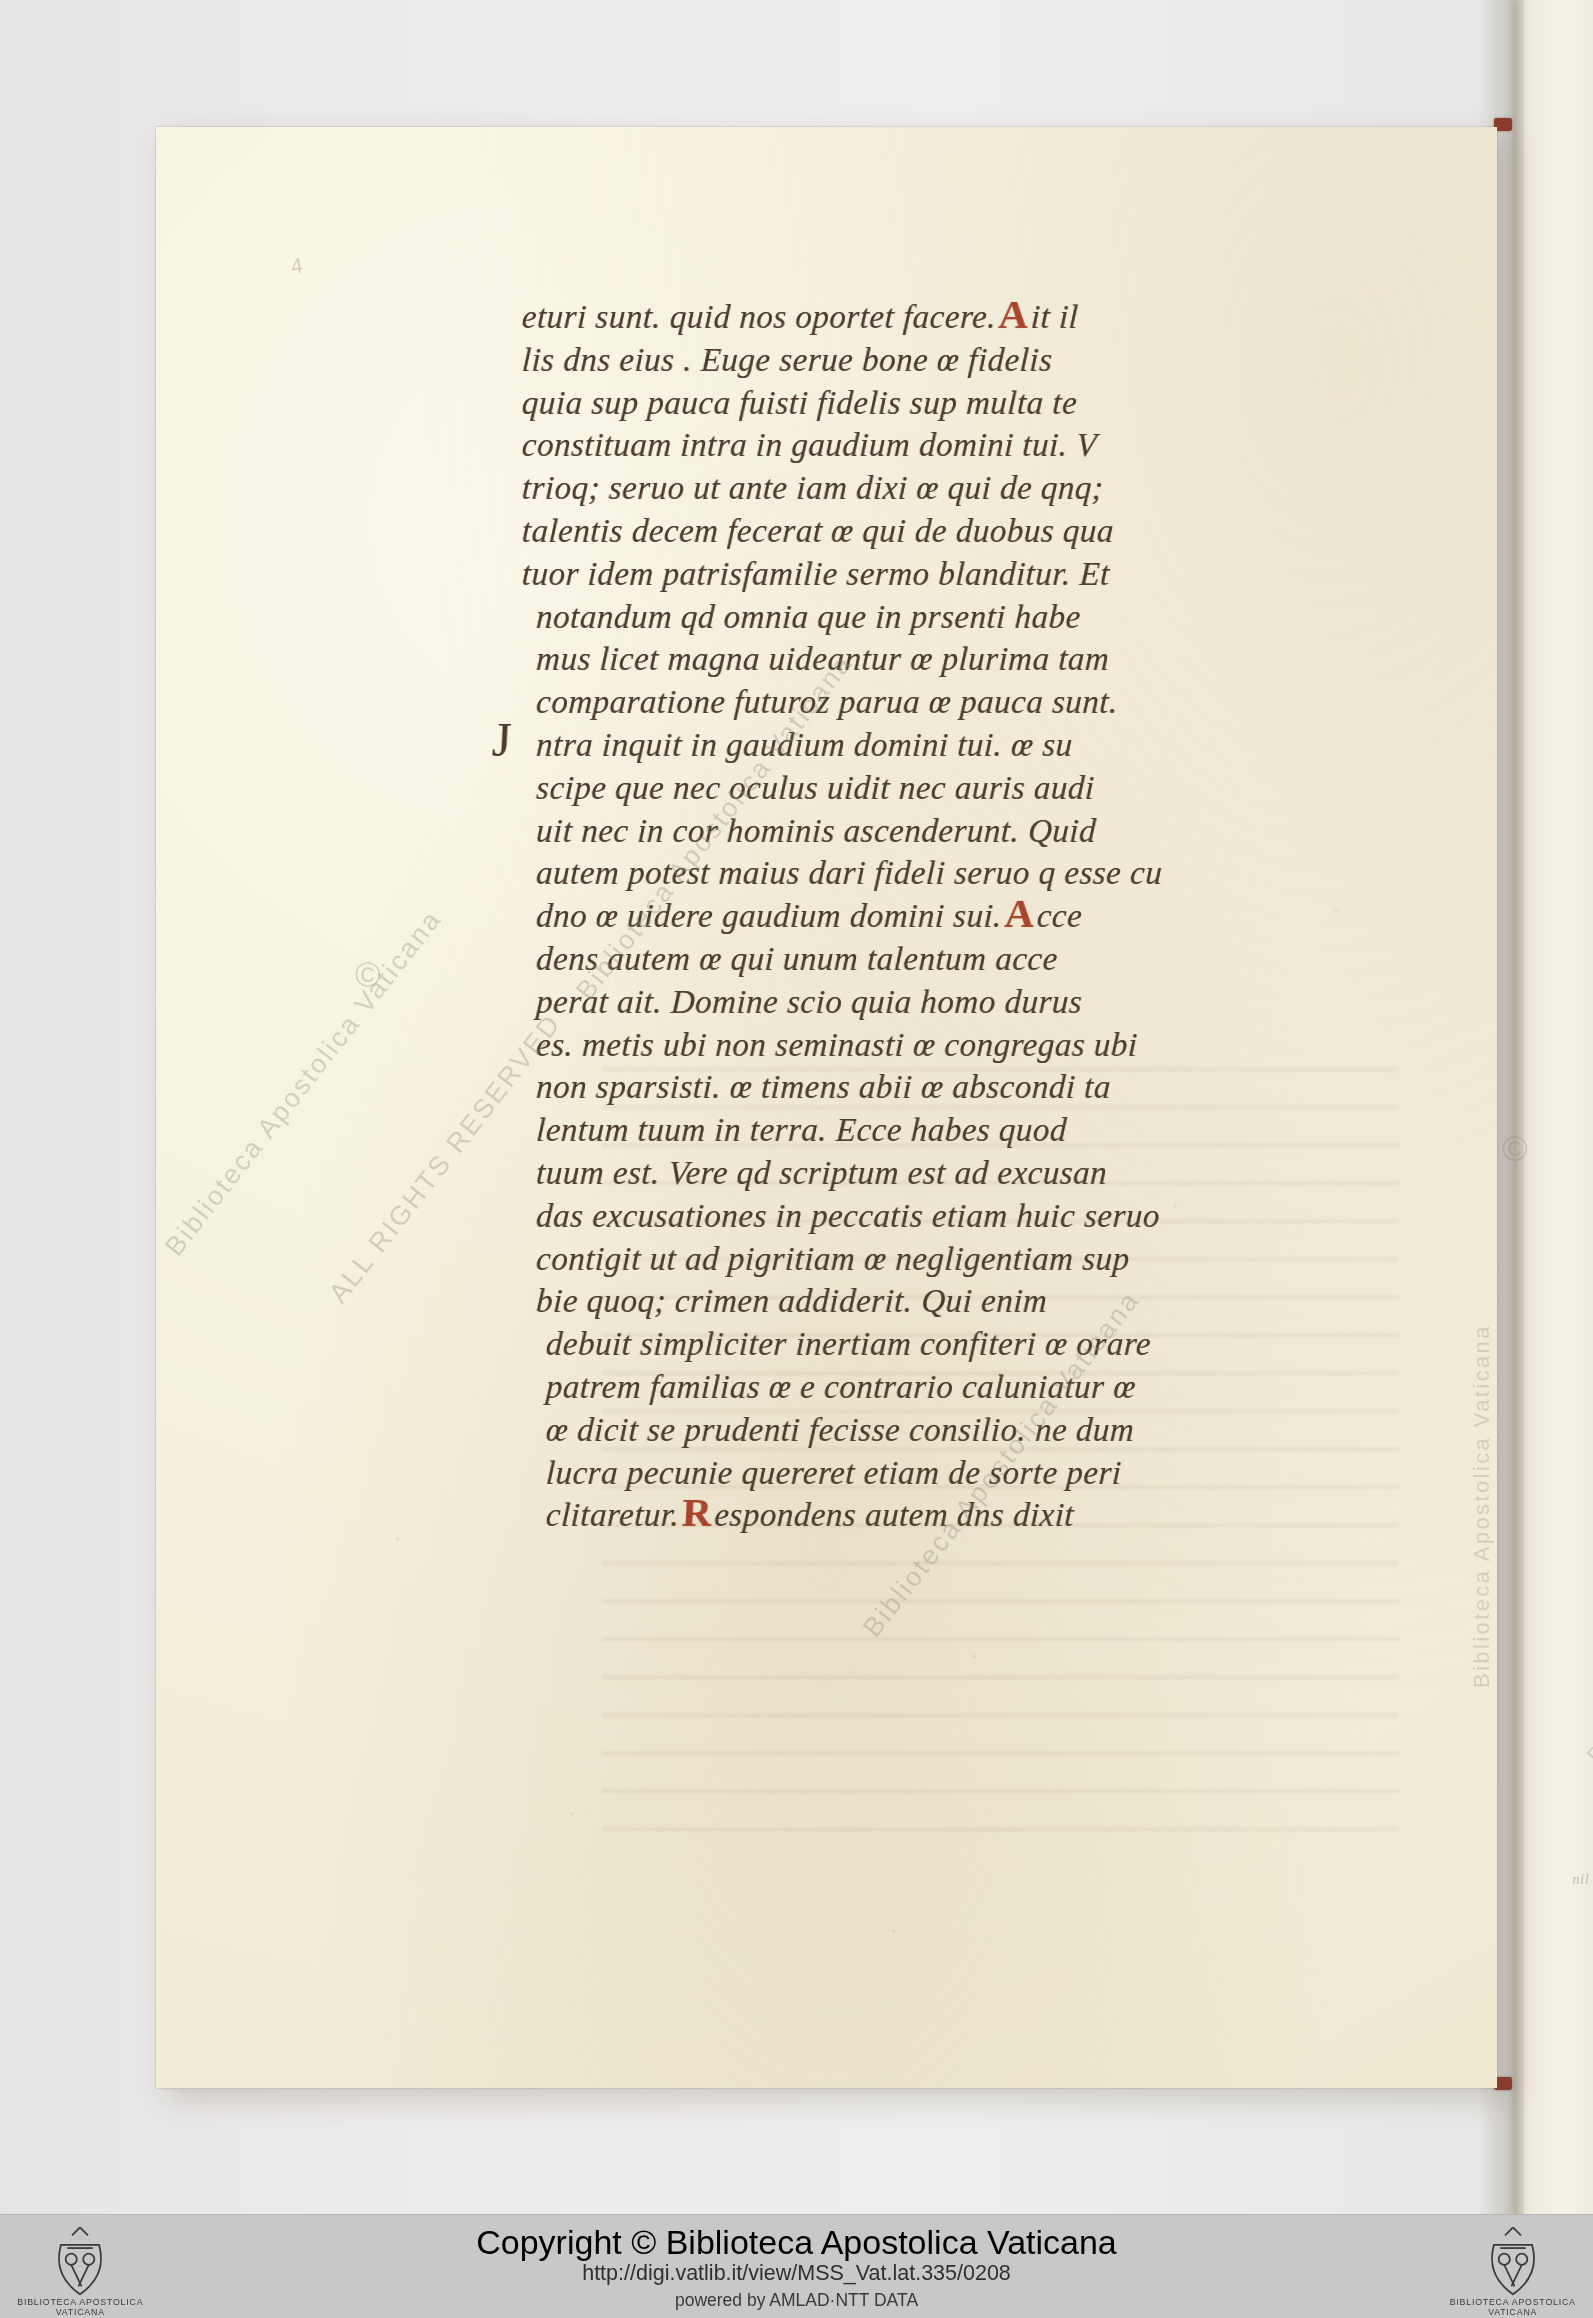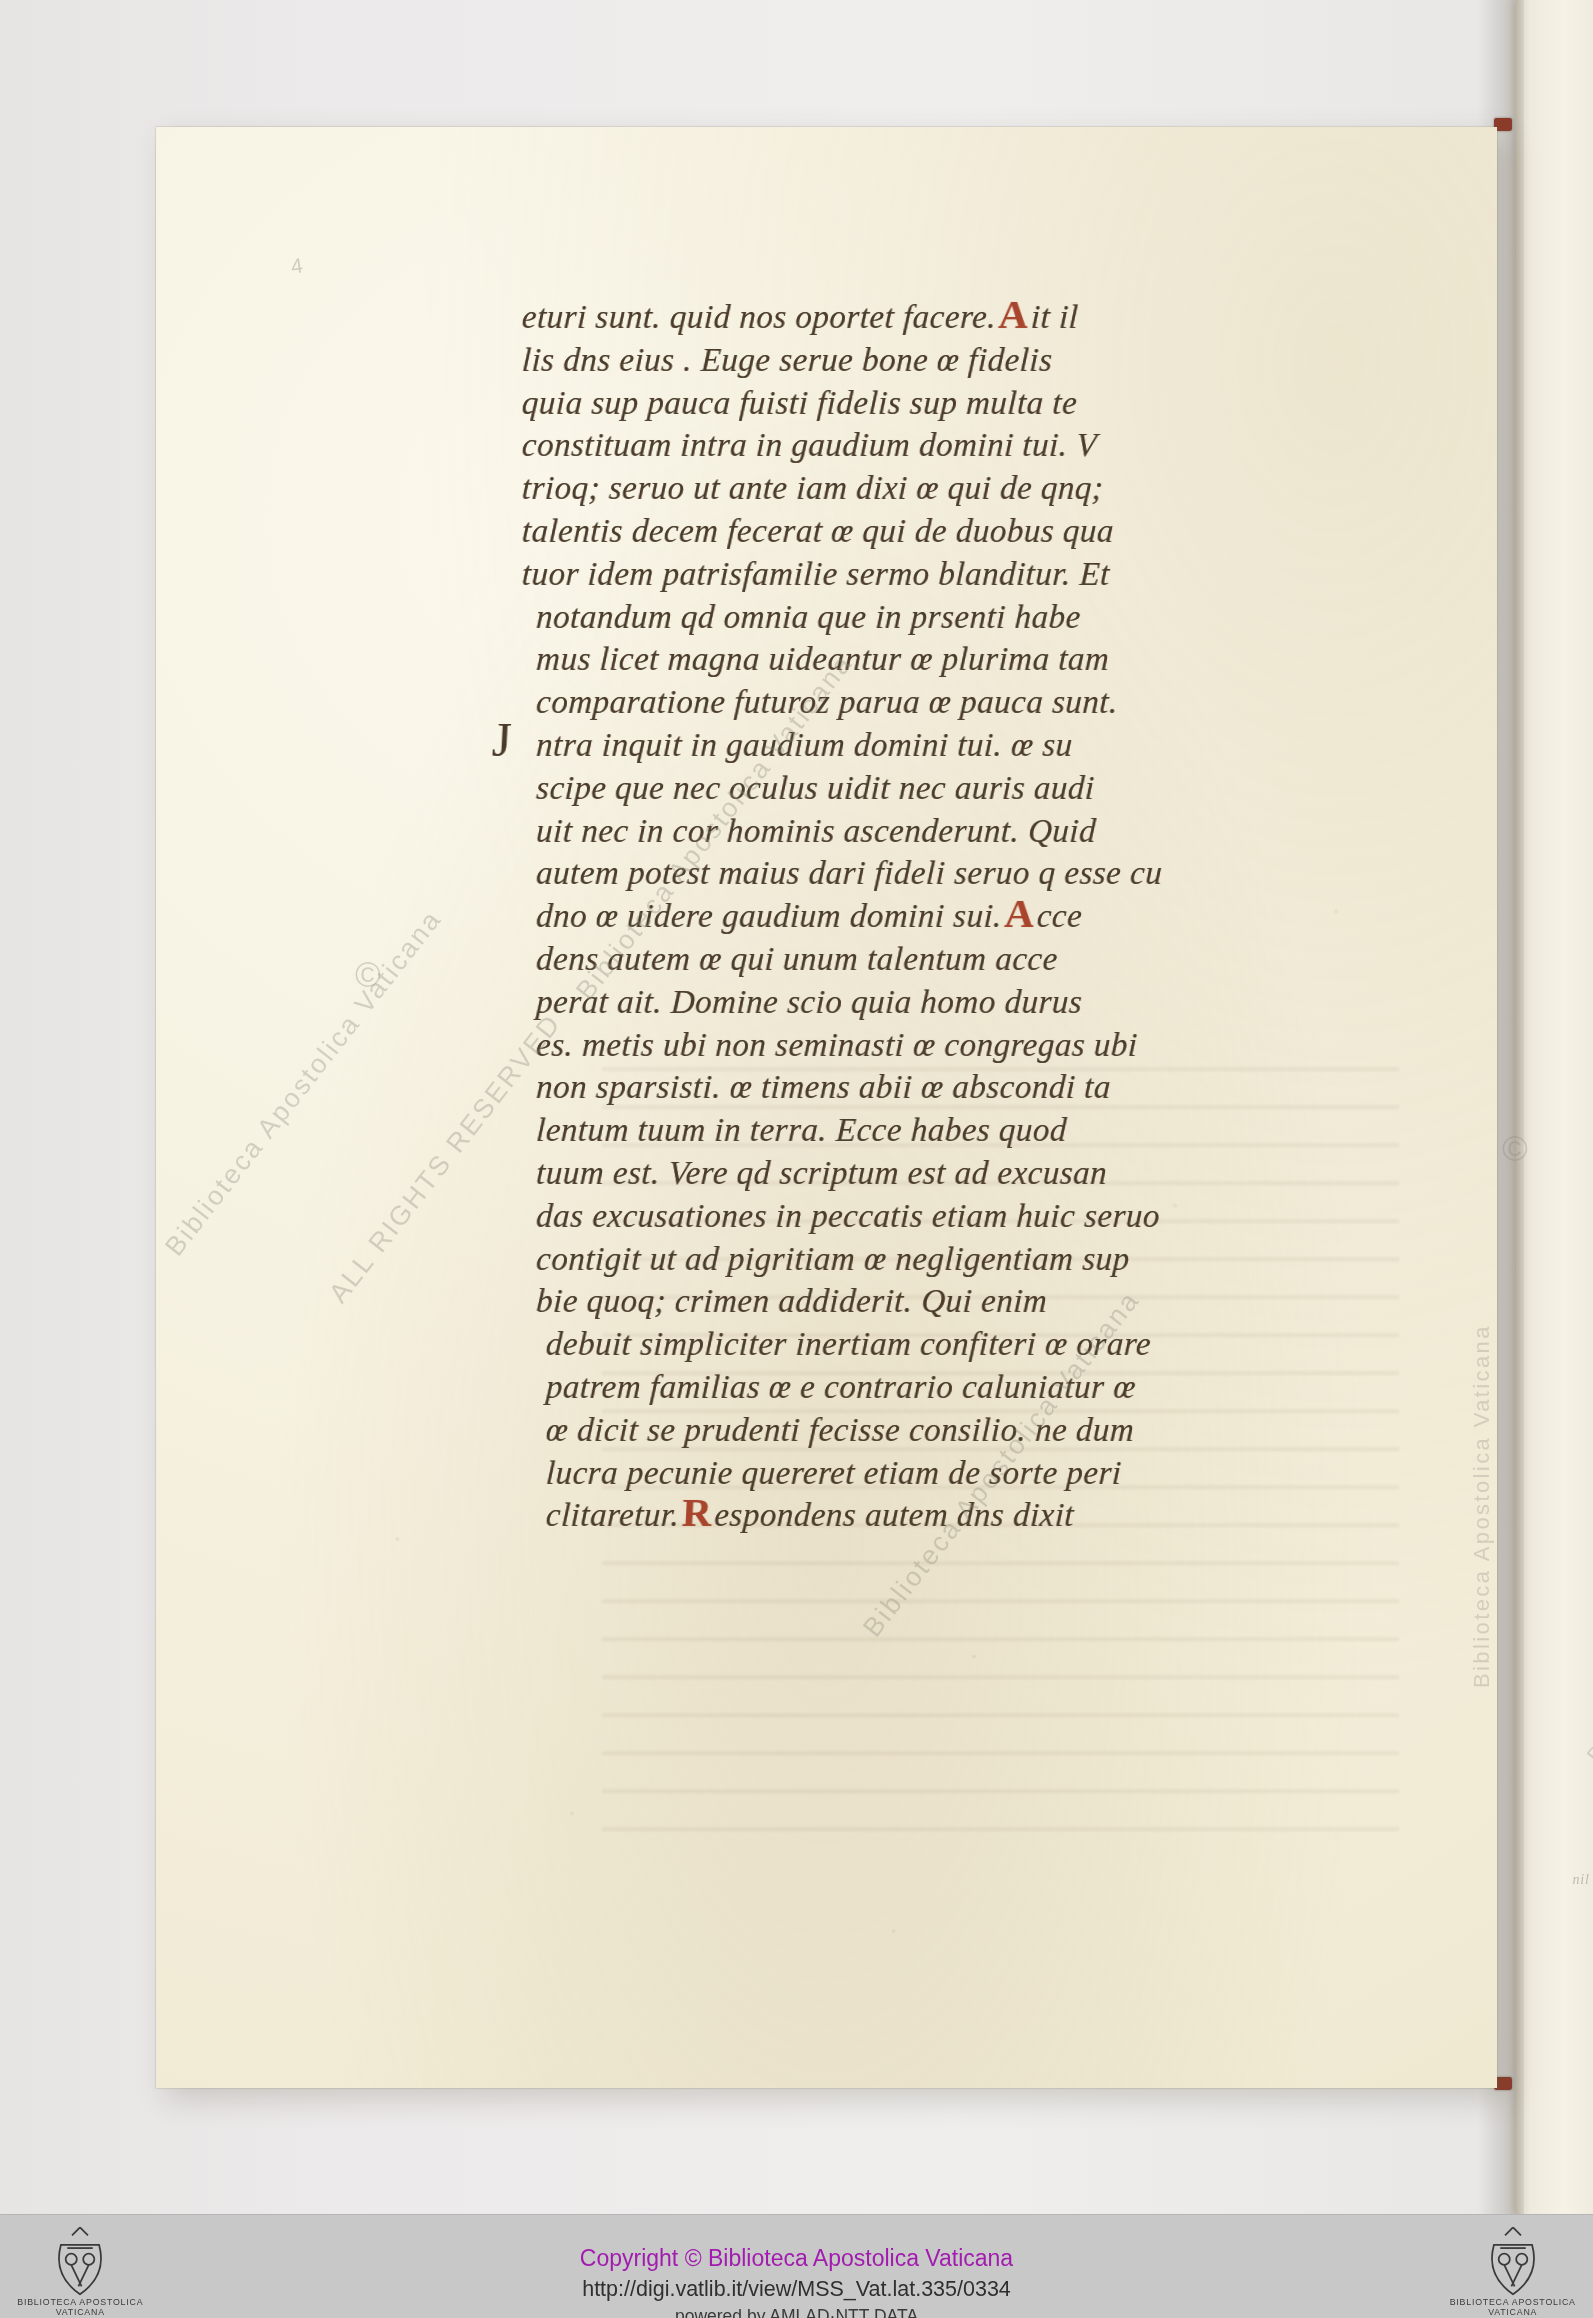--- a/index.html
+++ b/index.html
@@ -247,24 +247,23 @@
   }
   #footer .credit {
     position: absolute;
     left: 0;
     right: 0;
     top: 11px;
     text-align: center;
     font-family: "Liberation Sans", sans-serif;
   }
   #footer .credit .l1 {
-    font-size: 23px;
-    color: #a21caf;
+    font-size: 34px;
+    color: #000000;
     line-height: 33px;
-    margin-top: 16px;
   }
   #footer .credit .l2 {
     font-size: 21.5px;
     color: #2f2f2f;
     line-height: 29px;
   }
   #footer .credit .l3 {
     font-size: 17.5px;
     color: #3a3a3a;
     line-height: 25.5px;
@@ -363,21 +362,21 @@
             <circle cx="71" cy="48" r="7"></circle>
             <path d="M49 55 L62 82 M71 55 L58 82"></path>
           </g>
         </svg>
       </div>
       <div style="position:absolute; left:0; right:0; bottom:-1.6px; font-size:8.8px; letter-spacing:0.8px;">BIBLIOTECA APOSTOLICA VATICANA</div>
     </div>
 
     <div class="credit">
       <div class="l1">Copyright © Biblioteca Apostolica Vaticana</div>
-      <div class="l2">http://digi.vatlib.it/view/MSS_Vat.lat.335/0334</div>
+      <div class="l2">http://digi.vatlib.it/view/MSS_Vat.lat.335/0208</div>
       <div class="l3">powered by AMLAD·NTT DATA</div>
     </div>
 
     <div class="emblem right">
       <div class="ring">
         <svg width="96" height="94" viewBox="0 0 120 118" aria-hidden="true">
           <g fill="none" stroke="#3a3a3a" stroke-width="2.2">
             <path d="M60 8 L70 18 M60 8 L50 18"></path>
             <path d="M36 30 C30 52 34 74 60 92 C86 74 90 52 84 30 Z"></path>
             <path d="M44 34 L76 34"></path>

